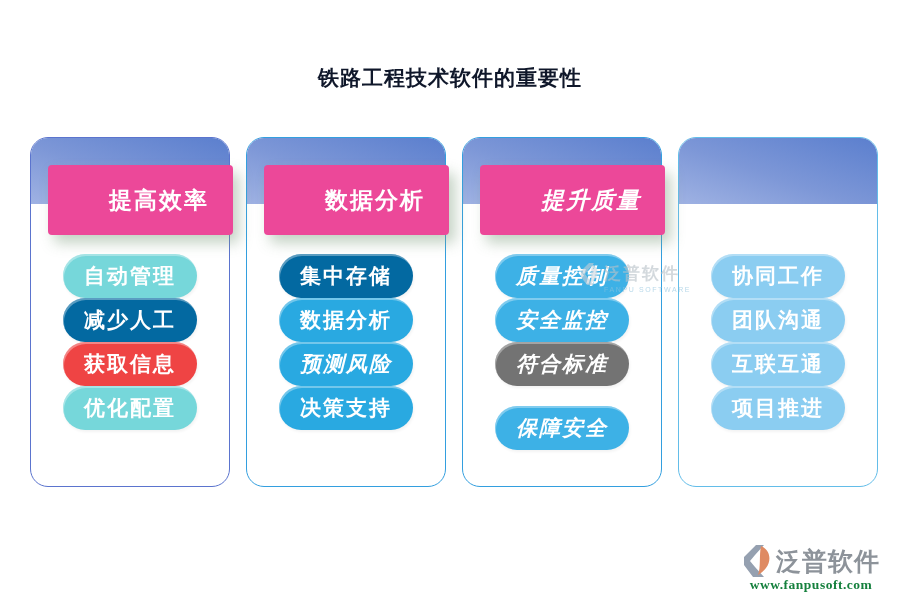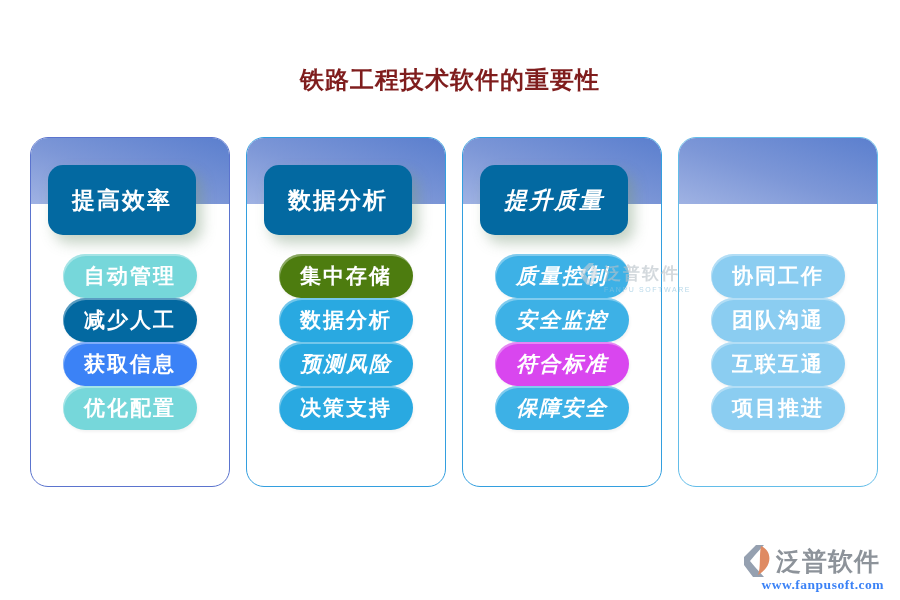--- a/index.html
+++ b/index.html
@@ -3,42 +3,43 @@
 <meta charset="utf-8">
 <style>
   html,body{margin:0;padding:0;}
   body{
     width:900px;height:600px;position:relative;overflow:hidden;
     background:#ffffff;
     font-family:"Liberation Sans","DejaVu Sans",sans-serif;
   }
   .page-title{
     position:absolute;top:64px;left:0;width:100%;
-    text-align:center;font-size:24px;font-weight:bold;
-    color:#7f1d1d;letter-spacing:1px;
+    text-align:center;font-size:21px;font-weight:bold;
+    color:#0f172a;letter-spacing:1px;
   }
   .cards{
     position:absolute;left:30px;top:137px;width:848px;
     display:flex;gap:16px;
   }
   .card{
     flex:1 1 0;height:348px;position:relative;
     background:#ffffff;border:1px solid #4a87d6;border-radius:18px;
   }
   .band{
     position:absolute;top:0;left:0;right:0;height:66px;
     border-radius:17px 17px 0 0;
     background:linear-gradient(to top right,#9fb2e3 0%,#7d97d7 45%,#5b7fce 100%);
   }
   .green-header{
     position:absolute;top:27px;left:8.5%;width:75%;height:70px;
-    background:#0369a1;border-radius:15px;z-index:2;
+    background:#ec4899;border-radius:4px;z-index:2;
     display:flex;align-items:center;justify-content:center;
     color:#ffffff;font-size:23px;font-weight:bold;letter-spacing:2px;
     box-shadow:6px 8px 14px rgba(125,155,125,0.45);
+    padding-left:37px;
   }
   .pills{
     position:absolute;top:116px;left:0;right:0;
     display:flex;flex-direction:column;align-items:center;
   }
   .pill{
     width:68%;height:44px;border-radius:22px;
     display:flex;align-items:center;justify-content:center;
     color:#ffffff;font-size:21px;font-weight:bold;letter-spacing:2px;
     box-shadow:inset 1px 2px 0 rgba(255,255,255,0.35),1px 2px 3px rgba(0,0,0,0.05);
@@ -49,60 +50,60 @@
   }
   .wm-text-main{font-size:17px;font-weight:bold;color:#b9c2c9;letter-spacing:2px;}
   .wm-text-sub{font-size:7px;color:#8ec3de;letter-spacing:1.6px;margin-top:1px;}
   .footer{
     position:absolute;right:16px;bottom:7px;width:146px;text-align:center;
   }
   .footer-top{display:flex;align-items:center;justify-content:center;gap:2px;}
   .brand-name{font-size:25px;font-weight:bold;color:#8d939a;letter-spacing:1px;}
   .site-url{
     font-family:"Liberation Serif","DejaVu Serif",serif;
-    font-size:13.5px;font-weight:bold;color:#3b82f6;margin-top:-1px;letter-spacing:0.5px;text-align:right;
+    font-size:13.5px;font-weight:bold;color:#15803d;margin-top:-1px;letter-spacing:0.5px;
   }
 </style>
 </head>
 <body>
 
 <div class="page-title">铁路工程技术软件的重要性</div>
 
 <div class="cards">
 
   <div class="card" style="border-color: rgb(91, 116, 206);">
     <div class="band"></div>
     <div class="green-header">提高效率</div>
     <div class="pills">
       <div class="pill" style="background-color: rgb(118, 215, 218);">自动管理</div>
       <div class="pill" style="background-color: #0369a1;">减少人工</div>
-      <div class="pill" style="background-color: #3b82f6;">获取信息</div>
+      <div class="pill" style="background-color: #ef4444;">获取信息</div>
       <div class="pill" style="background-color: rgb(118, 215, 218);">优化配置</div>
     </div>
   </div>
 
   <div class="card" style="border-color: rgb(51, 159, 223);">
     <div class="band"></div>
     <div class="green-header">数据分析</div>
     <div class="pills">
-      <div class="pill" style="background-color: #4d7c0f;">集中存储</div>
+      <div class="pill" style="background-color: #0369a1;">集中存储</div>
       <div class="pill" style="background-color: rgb(41, 169, 225);">数据分析</div>
       <div class="pill" style="background-color: rgb(41, 169, 225); font-style: italic;">预测风险</div>
       <div class="pill" style="background-color: rgb(41, 169, 225);">决策支持</div>
     </div>
   </div>
 
   <div class="card" style="border-color: rgb(51, 159, 223); font-style: italic;">
     <div class="band"></div>
     <div class="green-header">提升质量</div>
     <div class="pills">
       <div class="pill" style="background-color: rgb(61, 177, 230);">质量控制</div>
       <div class="pill" style="background-color: rgb(61, 177, 230);">安全监控</div>
-      <div class="pill" style="background-color: #d946ef;">符合标准</div>
-      <div class="pill" style="background-color: rgb(61, 177, 230);">保障安全</div>
+      <div class="pill" style="background-color: #737373;">符合标准</div>
+      <div class="pill" style="background-color: rgb(61, 177, 230); margin-top: 20px;">保障安全</div>
     </div>
   </div>
 
   <div class="card" style="border-color: rgb(99, 189, 233);">
     <div class="band"></div>
     <div class="pills">
       <div class="pill" style="background-color: rgb(139, 205, 241);">协同工作</div>
       <div class="pill" style="background-color: rgb(139, 205, 241);">团队沟通</div>
       <div class="pill" style="background-color: rgb(139, 205, 241);">互联互通</div>
       <div class="pill" style="background-color: rgb(139, 205, 241);">项目推进</div>

